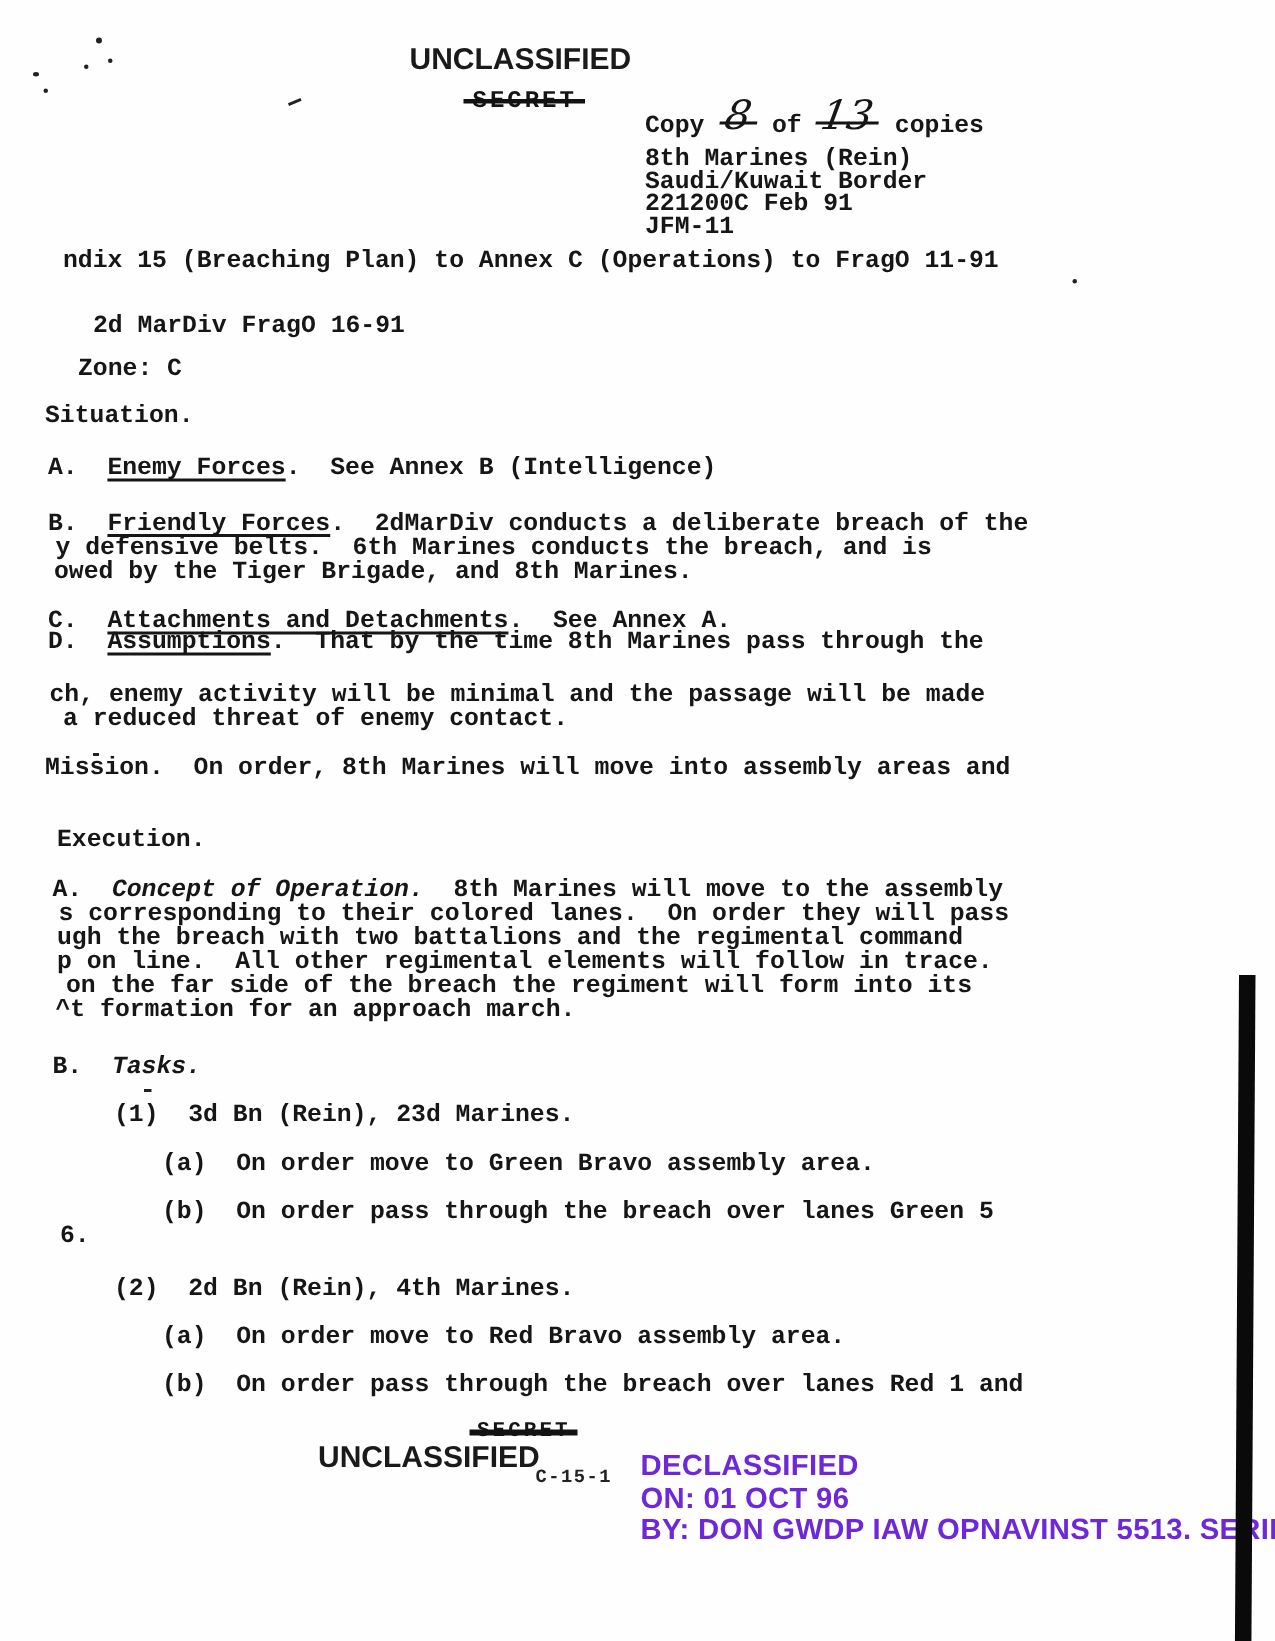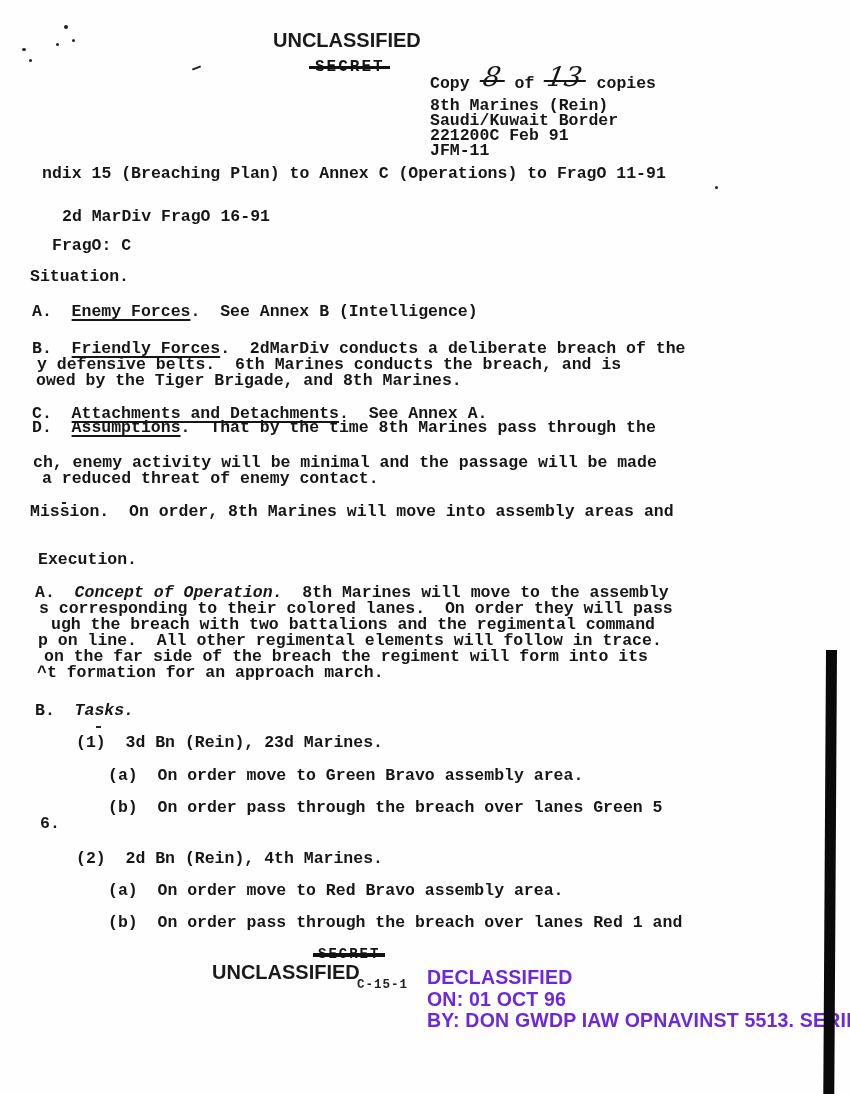--- a/index.html
+++ b/index.html
@@ -68,35 +68,35 @@
   <div class="secret" style="left:315px;top:58px;font-size:16px;"><span>SECRET</span><span class="strike"></span></div>
 
   <div class="hdr-right" style="left:430px;top:76px;"><span>Copy </span><span class="hand">8</span><span> of </span><span class="hand">13</span><span> copies</span></div>
   <div class="hdr-right" style="left:430px;top:98px;">8th Marines (Rein)</div>
   <div class="hdr-right" style="left:430px;top:113px;">Saudi/Kuwait Border</div>
   <div class="hdr-right" style="left:430px;top:128px;">221200C Feb 91</div>
   <div class="hdr-right" style="left:430px;top:143px;">JFM-11</div>
 
   <div class="ln" style="left:42px;top:166px;"><span>ndix 15 (Breaching Plan) to Annex C (Operations) to FragO 11-91</span></div>
   <div class="ln" style="left:62px;top:209px;"><span>2d MarDiv FragO 16-91</span></div>
-  <div class="ln" style="left:52px;top:238px;"><span>FragO: C</span></div>
+  <div class="ln" style="left:52px;top:238px;"><span>Zone: C</span></div>
   <div class="ln" style="left:30px;top:269px;"><span>Situation.</span></div>
   <div class="ln" style="left:32px;top:304px;"><span>A.  </span><span class="u">Enemy Forces</span><span>.  See Annex B (Intelligence)</span></div>
   <div class="ln" style="left:32px;top:341px;"><span>B.  </span><span class="u">Friendly Forces</span><span>.  2dMarDiv conducts a deliberate breach of the</span></div>
   <div class="ln" style="left:37px;top:357px;"><span>y defensive belts.  6th Marines conducts the breach, and is</span></div>
   <div class="ln" style="left:36px;top:373px;"><span>owed by the Tiger Brigade, and 8th Marines.</span></div>
   <div class="ln" style="left:32px;top:406px;"><span>C.  </span><span class="u">Attachments and Detachments</span><span>.  See Annex A.</span></div>
   <div class="ln" style="left:32px;top:420px;"><span>D.  </span><span class="u">Assumptions</span><span>.  That by the time 8th Marines pass through the</span></div>
   <div class="ln" style="left:33px;top:455px;"><span>ch, enemy activity will be minimal and the passage will be made</span></div>
   <div class="ln" style="left:42px;top:471px;"><span>a reduced threat of enemy contact.</span></div>
   <div class="ln" style="left:30px;top:504px;"><span>Mission.  On order, 8th Marines will move into assembly areas and</span></div>
   <div class="ln" style="left:38px;top:552px;"><span>Execution.</span></div>
   <div class="ln" style="left:35px;top:585px;"><span>A.  </span><span class="it">Concept of Operation.</span><span>  8th Marines will move to the assembly</span></div>
   <div class="ln" style="left:39px;top:601px;"><span>s corresponding to their colored lanes.  On order they will pass</span></div>
-  <div class="ln" style="left:38px;top:617px;margin-left:13px;"><span>ugh the breach with two battalions and the regimental command</span></div>
+  <div class="ln" style="left:38px;top:617px;"><span>ugh the breach with two battalions and the regimental command</span></div>
   <div class="ln" style="left:38px;top:633px;"><span>p on line.  All other regimental elements will follow in trace.</span></div>
   <div class="ln" style="left:44px;top:649px;"><span>on the far side of the breach the regiment will form into its</span></div>
   <div class="ln" style="left:37px;top:665px;"><span>^t formation for an approach march.</span></div>
   <div class="ln" style="left:35px;top:703px;"><span>B.  </span><span class="it">Tasks.</span></div>
   <div class="ln" style="left:76px;top:735px;"><span>(1)  3d Bn (Rein), 23d Marines.</span></div>
   <div class="ln" style="left:108px;top:768px;"><span>(a)  On order move to Green Bravo assembly area.</span></div>
   <div class="ln" style="left:108px;top:800px;"><span>(b)  On order pass through the breach over lanes Green 5</span></div>
   <div class="ln" style="left:40px;top:816px;"><span>6.</span></div>
   <div class="ln" style="left:76px;top:851px;"><span>(2)  2d Bn (Rein), 4th Marines.</span></div>
   <div class="ln" style="left:108px;top:883px;"><span>(a)  On order move to Red Bravo assembly area.</span></div>

